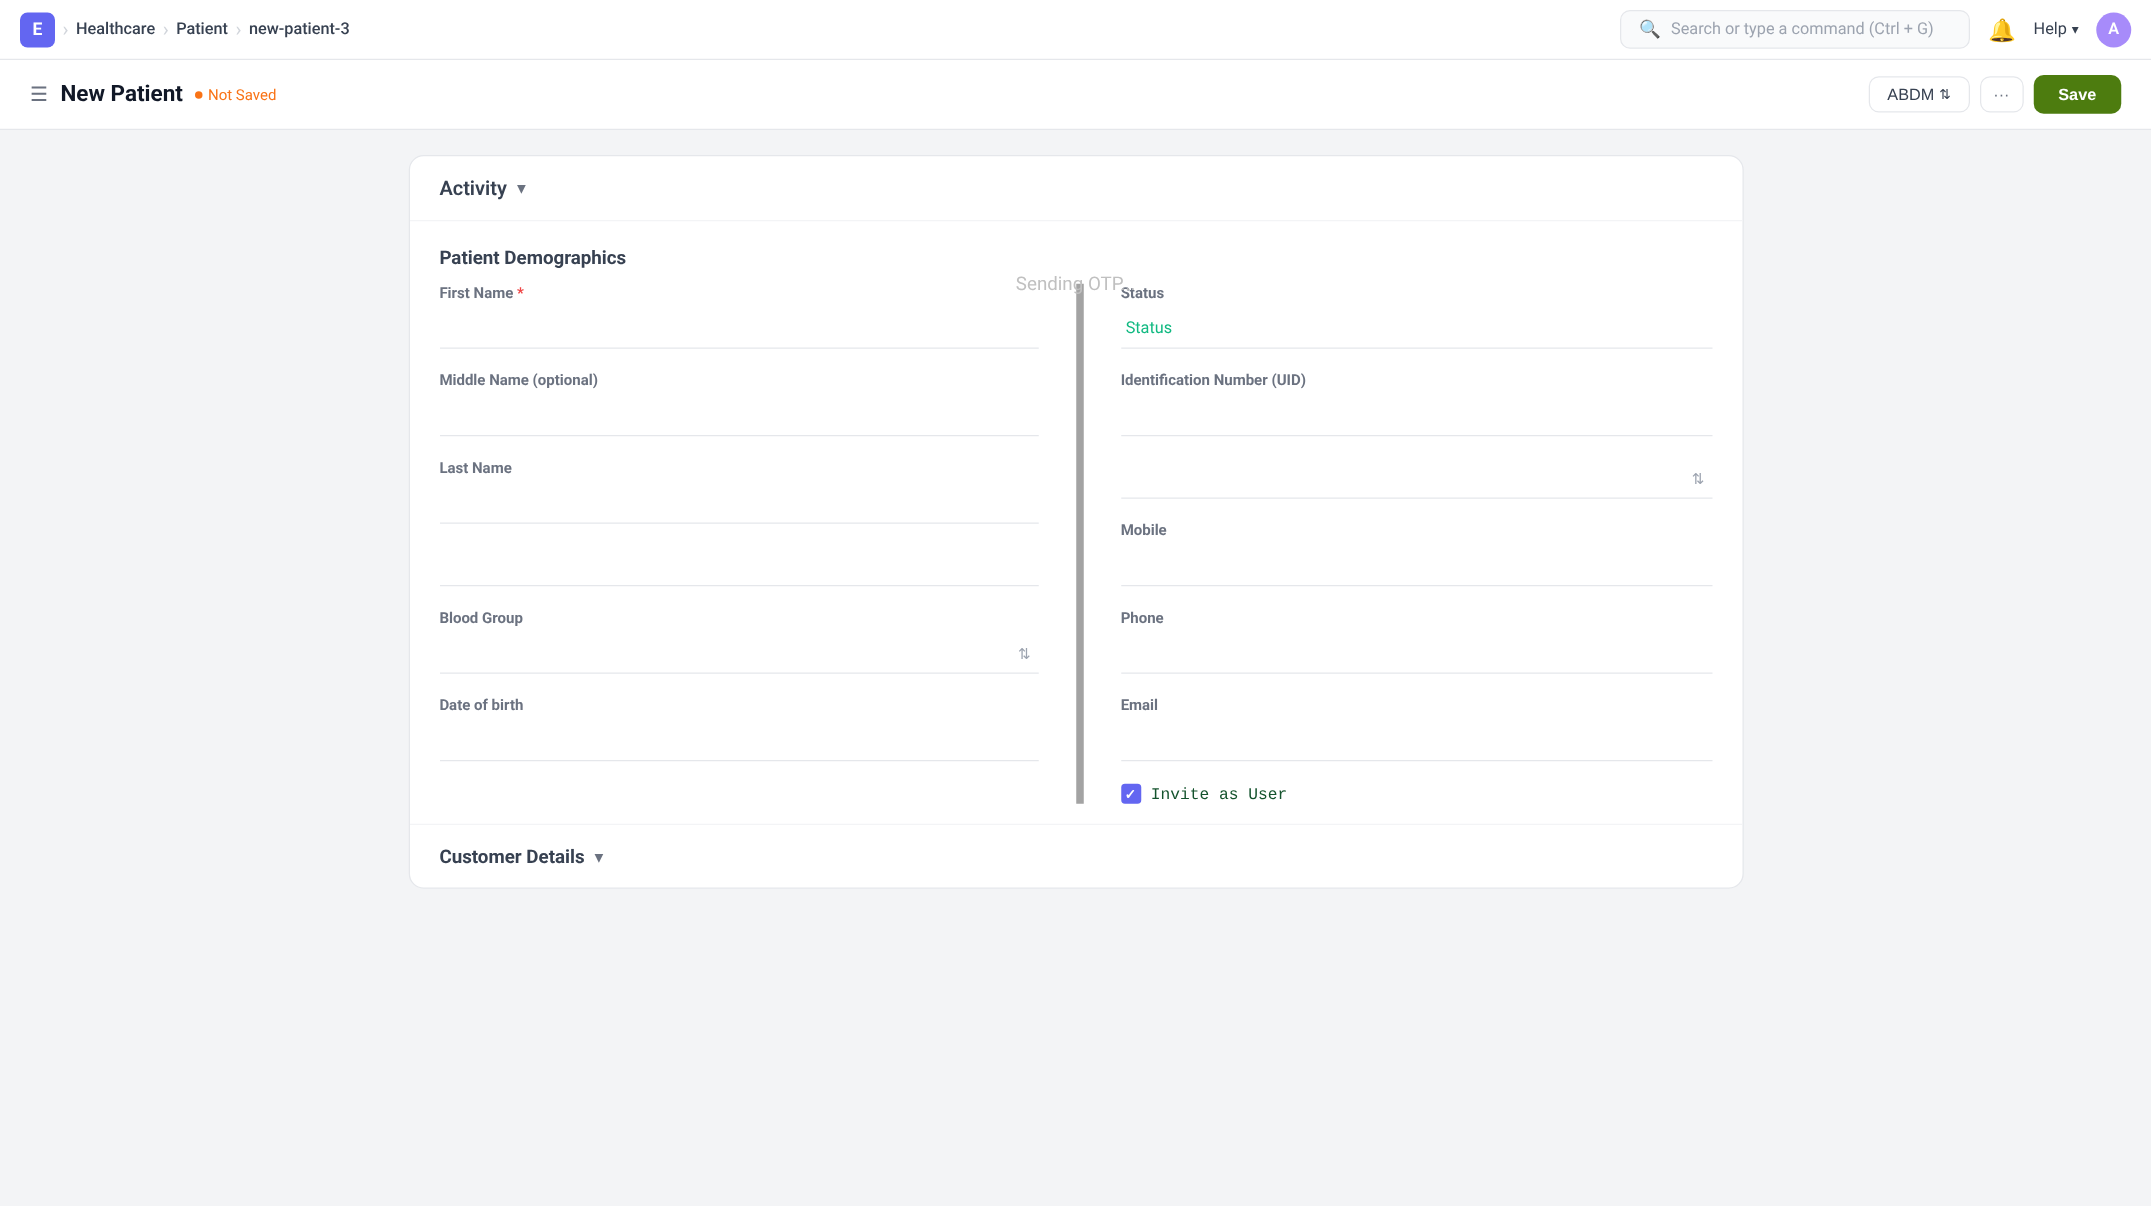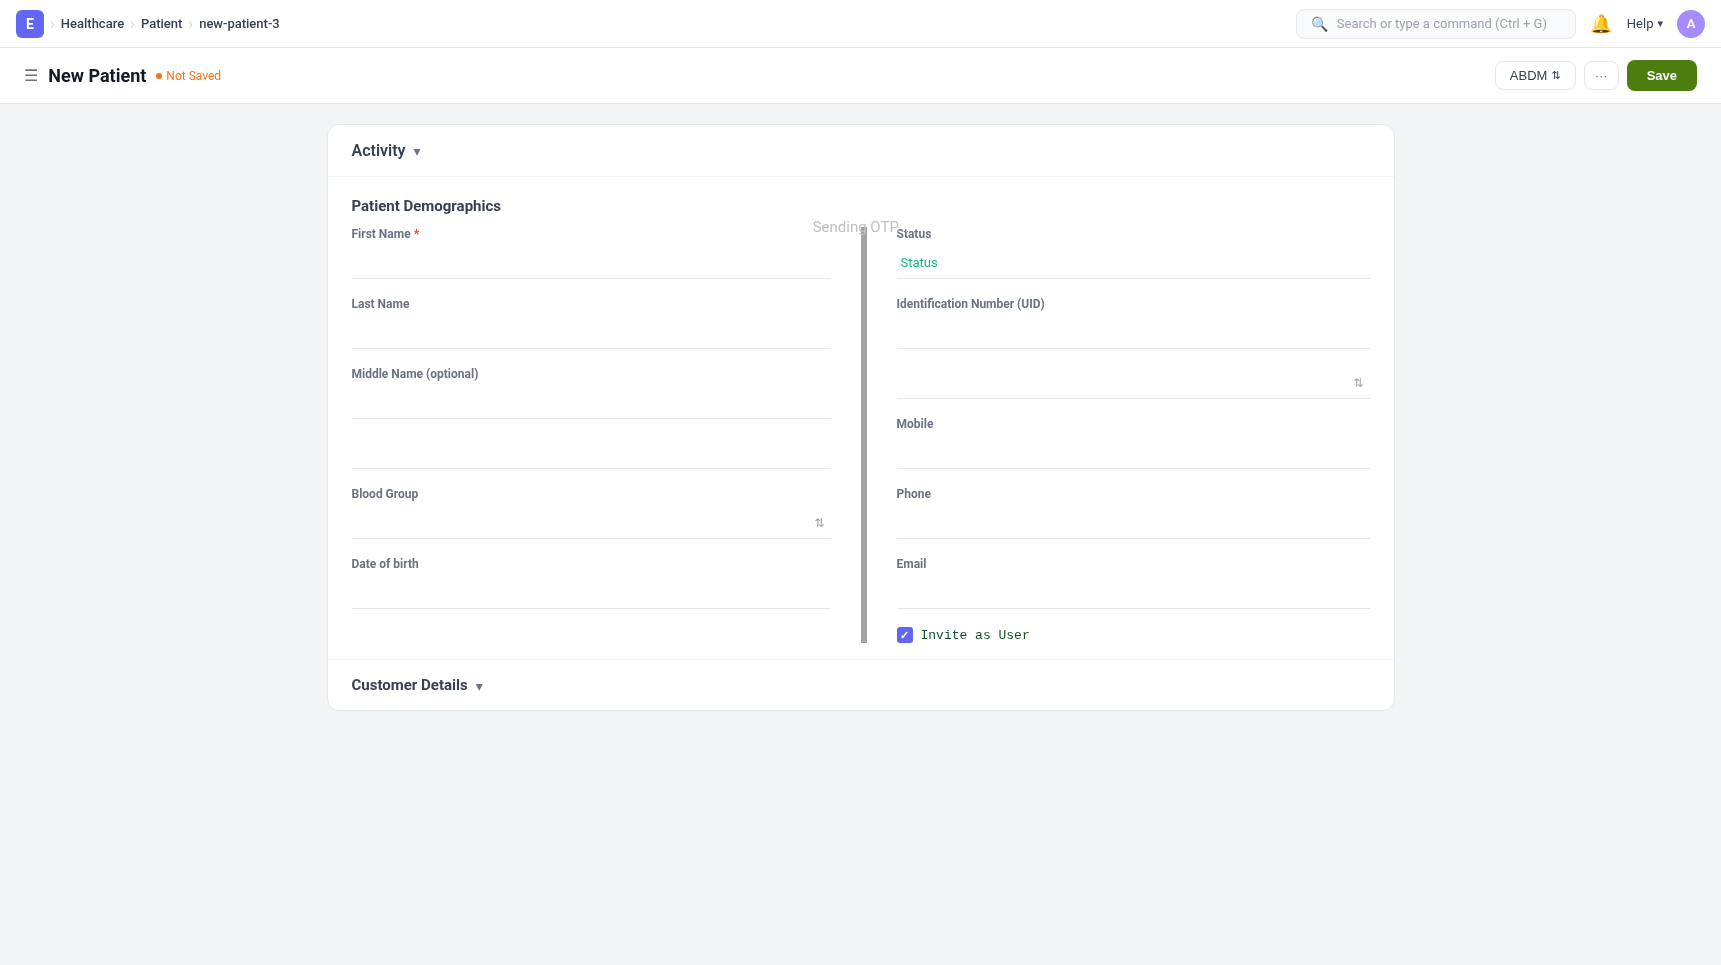--- a/index.html
+++ b/index.html
@@ -422,26 +422,26 @@
 
         <div class="form-group">
           <label class="form-label">
             <span>First Name</span>
             <span class="required-star"> *</span>
           </label>
           <input class="form-input" type="text" value="" style="">
         </div>
 
         <div class="form-group">
+          <label class="form-label">Middle Name (optional)</label>
+          <input class="form-input" type="text" value="" style="">
+        </div>
+
+        <div class="form-group">
           <label class="form-label">Last Name</label>
-          <input class="form-input" type="text" value="" style="">
-        </div>
-
-        <div class="form-group">
-          <label class="form-label">Middle Name (optional)</label>
           <input class="form-input" type="text" value="" style="">
         </div>
 
         <div class="form-group">
           <input class="form-input" type="text" value="" style="">
         </div>
 
         <div class="form-group">
           <label class="form-label">Blood Group</label>
           <div class="select-wrapper">

